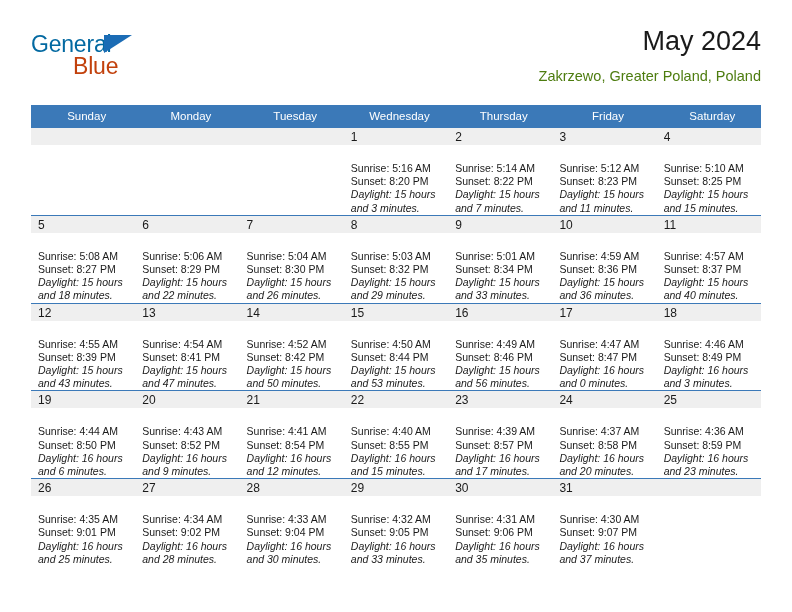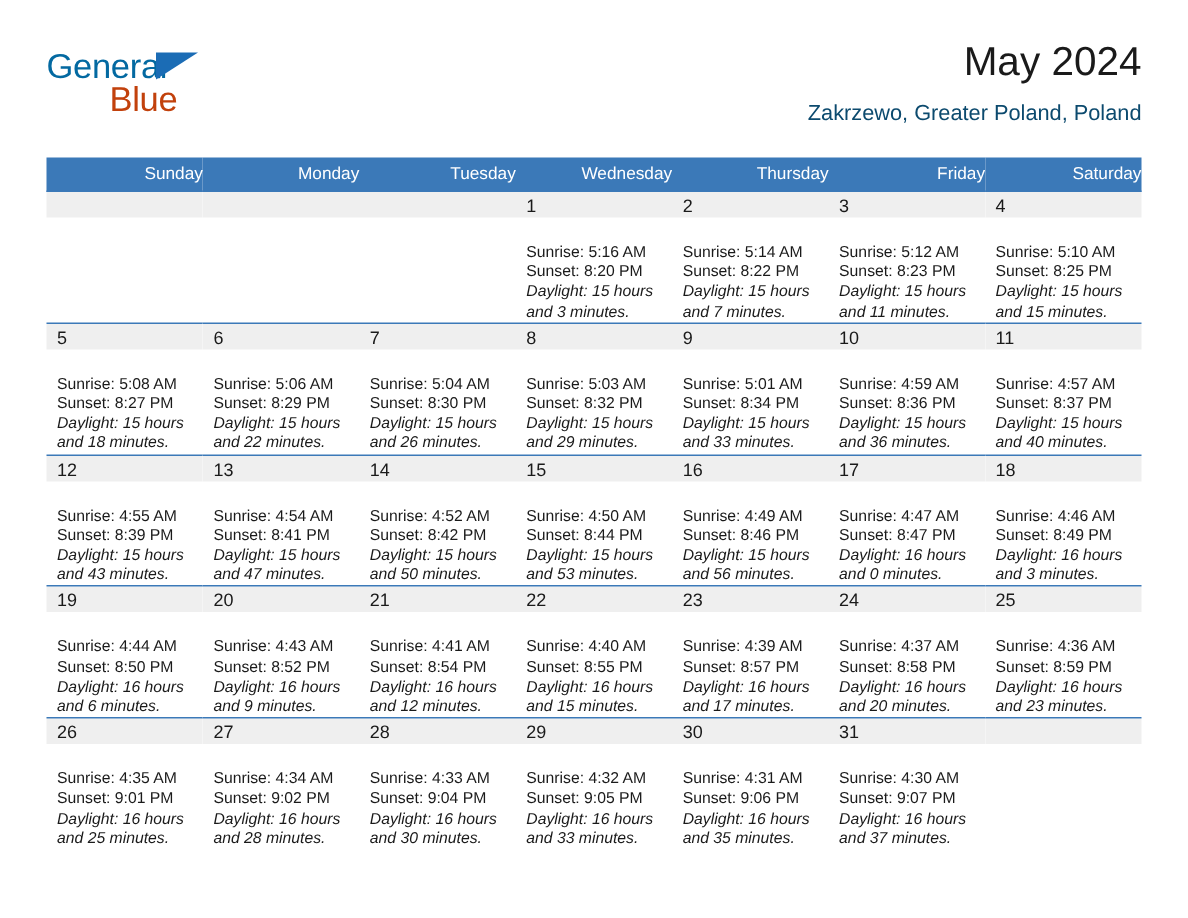--- a/index.html
+++ b/index.html
@@ -73,39 +73,39 @@
     font-size: 27px;
     line-height: 34px;
     color: #1a1a1a;
     font-weight: normal;
     white-space: nowrap;
   }
   .cal-subtitle {
     margin-top: 9px;
     font-size: 14.5px;
     line-height: 18px;
-    color: #0c4a6e;
+    color: #4d7c0f;
     white-space: nowrap;
   }
 
   
   .calendar {
     position: absolute;
     left: 31px;
     top: 105px;
     width: 730px;
     border-collapse: collapse;
     table-layout: fixed;
   }
   .calendar th {
     background: #3b79b8;
     color: #ffffff;
     font-size: 11.5px;
     font-weight: normal;
-    text-align: right;
+    text-align: center;
     padding: 5px 0 5px 7px;
     height: 9px;
     border: none;
   }
   .calendar td {
     width: 104.2px;
     vertical-align: top;
     padding: 0;
     border: none;
     border-top: 1px solid #3b79b8;

